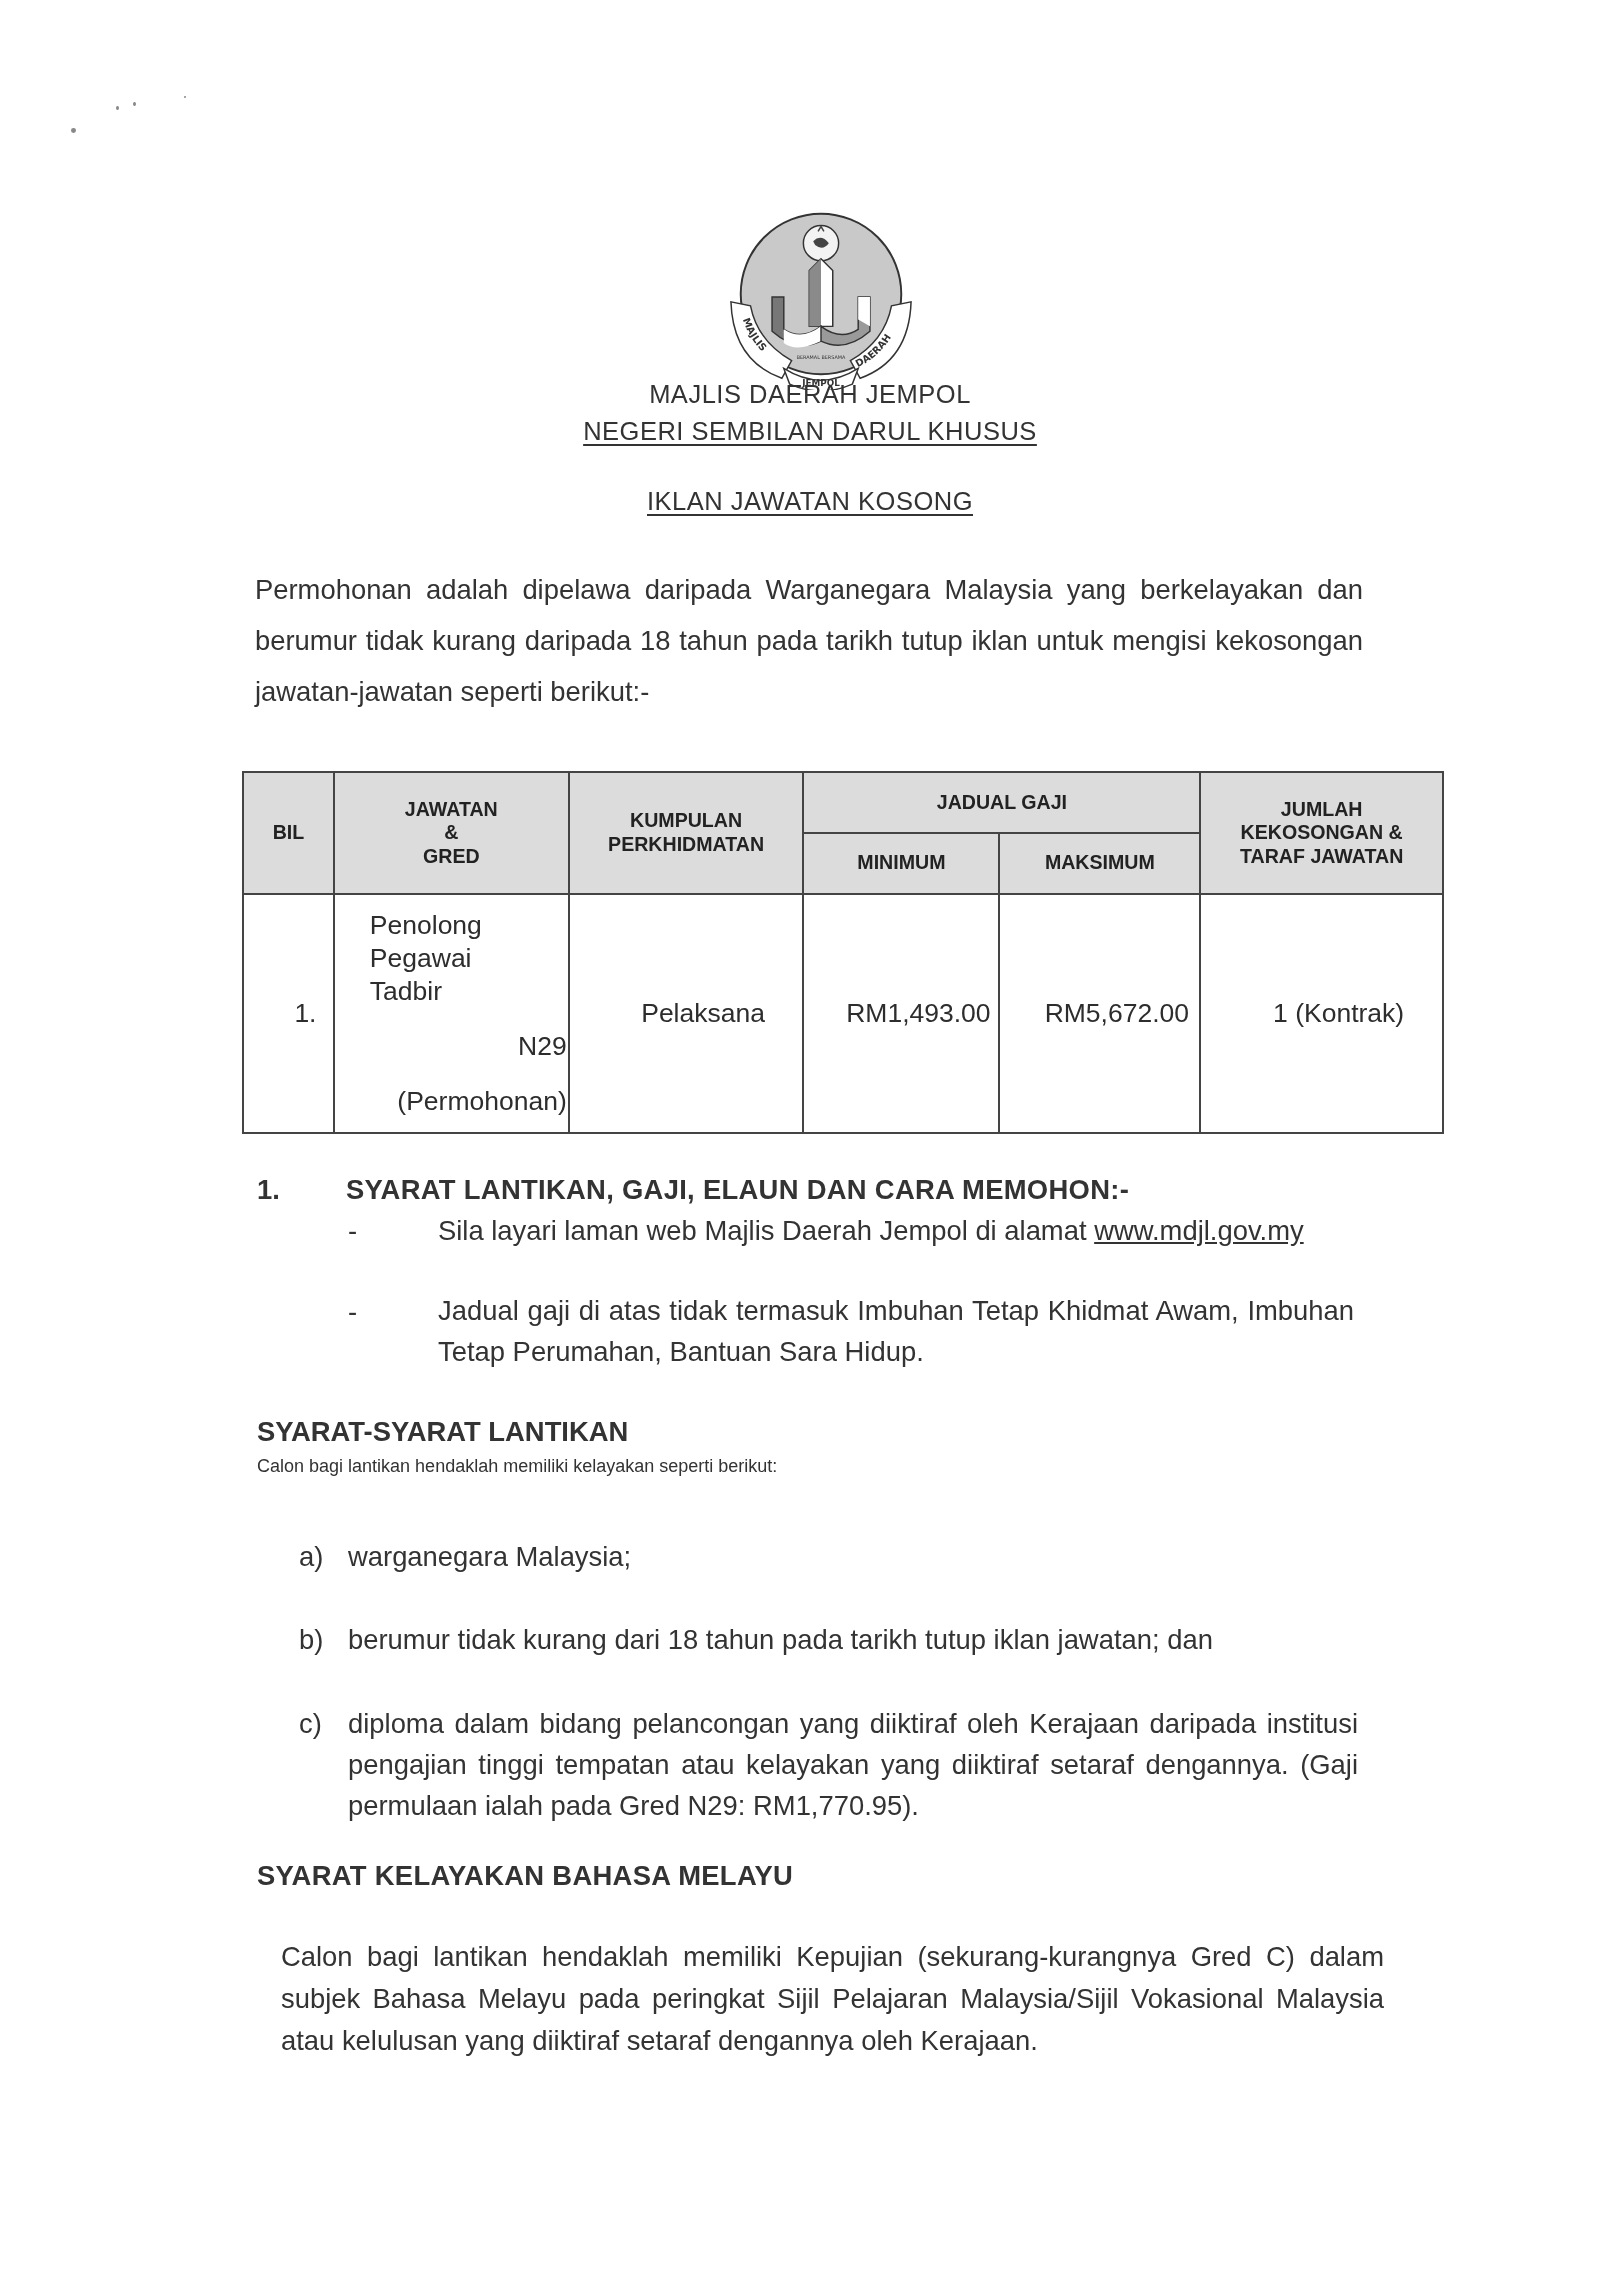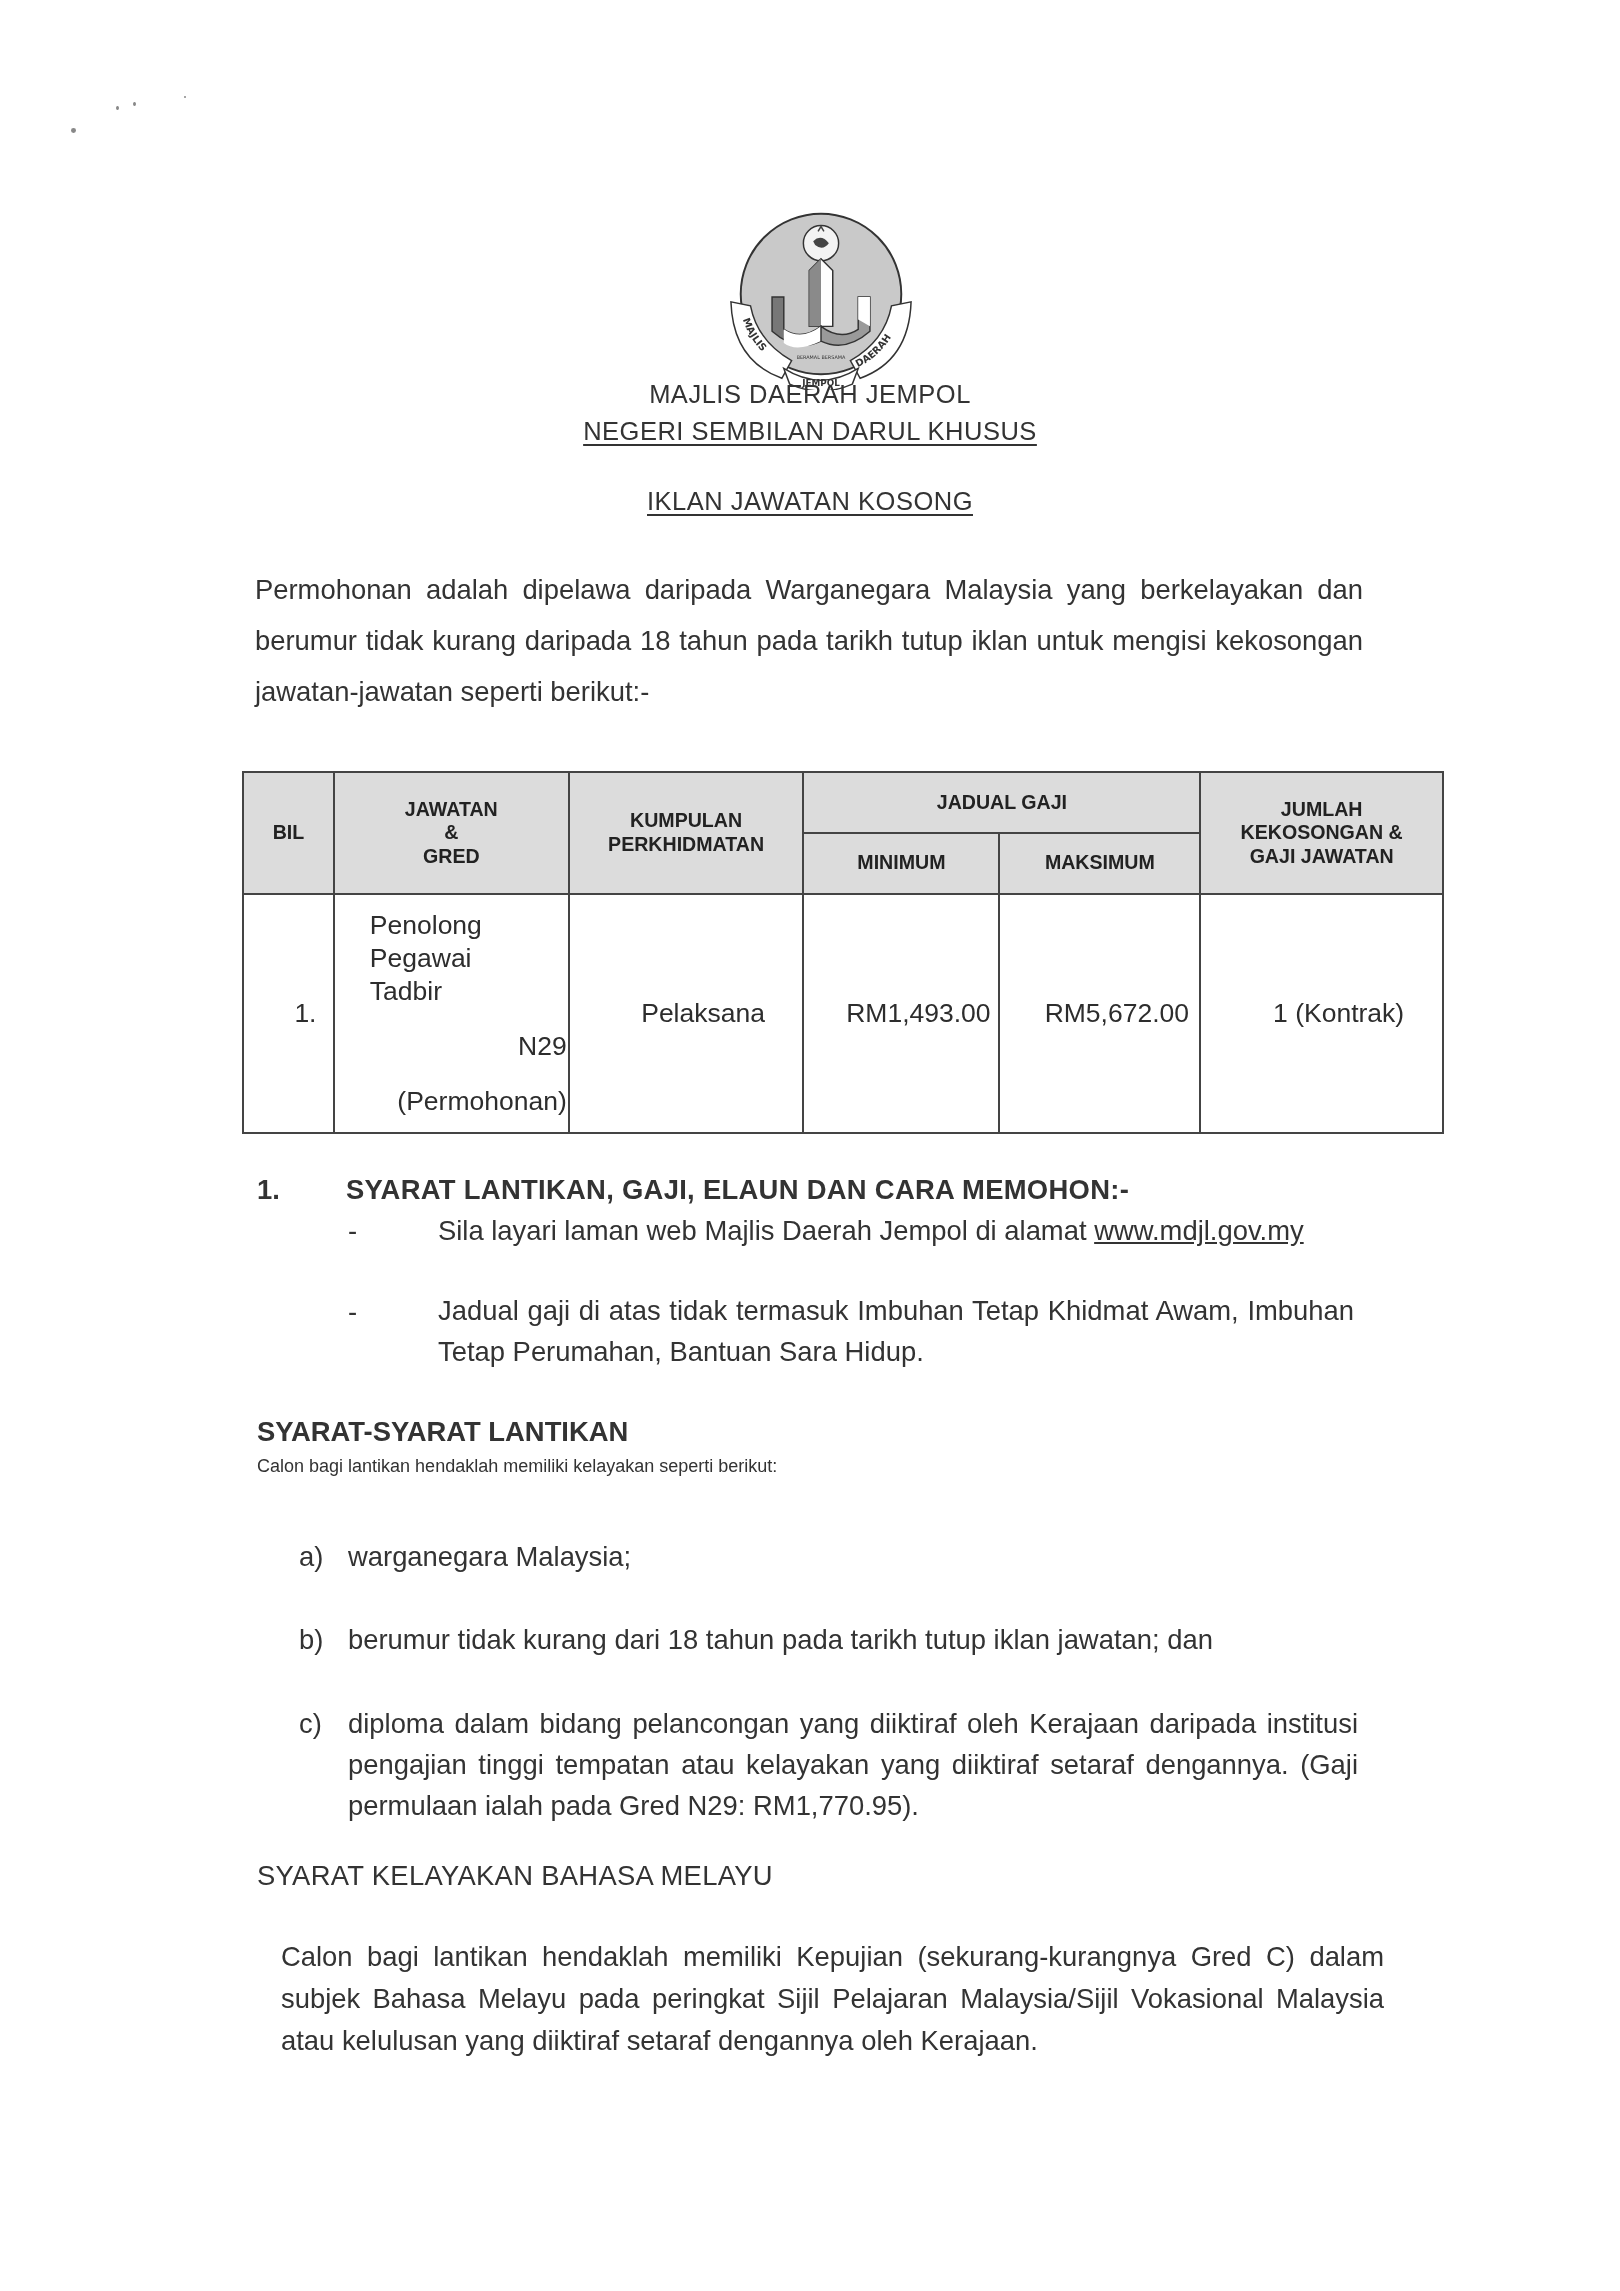--- a/index.html
+++ b/index.html
@@ -60,21 +60,21 @@
   .h-syarat { position: absolute; left: 257px; top: 1416px; font-size: 27.4px; font-weight: bold; color: #333; }
   .p-calon { position: absolute; left: 257px; top: 1456px; font-size: 18px; color: #333; }
 
   .li { position: absolute; left: 299px; width: 1059px; font-size: 27.4px; line-height: 41px; color: #333; }
   .li .mark { position: absolute; left: 0; top: 0; }
   .li .txt { margin-left: 49px; text-align: justify; text-align-last: left; }
   .li-a { top: 1536px; }
   .li-b { top: 1619px; }
   .li-c { top: 1703px; }
 
-  .h-bahasa { position: absolute; left: 257px; top: 1860px; font-size: 27.4px; font-weight: normal; color: #333; letter-spacing: 0.3px; }
+  .h-bahasa { position: absolute; left: 257px; top: 1860px; font-size: 27.4px; font-weight: bold; color: #333; letter-spacing: 0.3px; }
   .p-bahasa {
     position: absolute; left: 257px; top: 1936px; width: 1103px; font-size: 27.4px; line-height: 42px;
     color: #333; text-align: justify; text-align-last: left; margin-left: 24px;
   }
 </style>
 </head>
 <body>
 
 <div class="speck" style="left:71px;top:128px;width:4.9px;height:4.9px;"></div>
 <div class="speck" style="left:116px;top:106px;width:2.9px;height:3.9px;"></div>
@@ -136,21 +136,21 @@
         <div>GRED</div>
       </th>
       <th rowspan="2">
         <div>KUMPULAN</div>
         <div>PERKHIDMATAN</div>
       </th>
       <th colspan="2">JADUAL GAJI</th>
       <th rowspan="2">
         <div>JUMLAH</div>
         <div>KEKOSONGAN &amp;</div>
-        <div>GAJI JAWATAN</div>
+        <div>TARAF JAWATAN</div>
       </th>
     </tr>
     <tr>
       <th>MINIMUM</th>
       <th>MAKSIMUM</th>
     </tr>
   </thead>
   <tbody>
     <tr>
       <td>1.</td>

